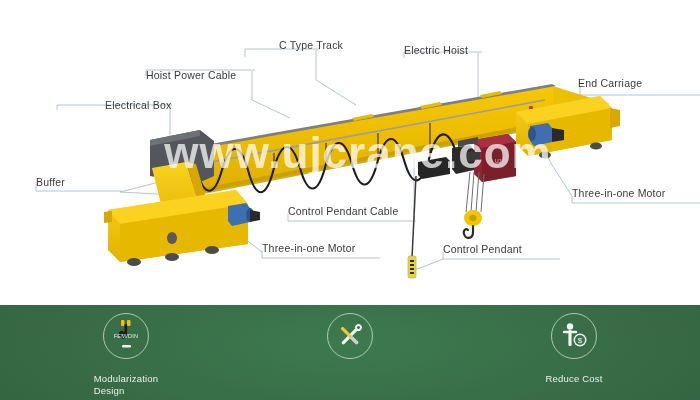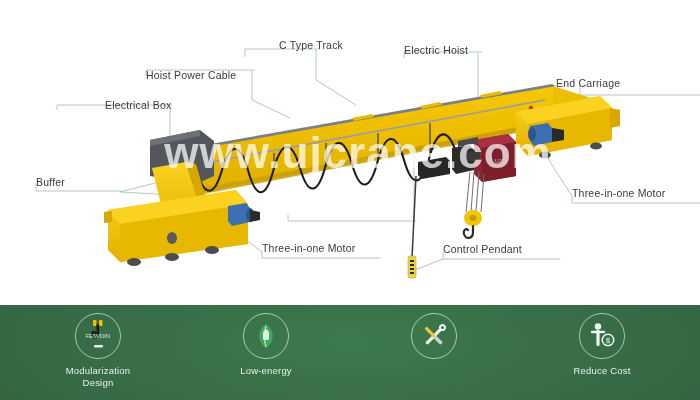--- a/index.html
+++ b/index.html
@@ -63,23 +63,24 @@
   .fcircle {
     width:46px; height:46px;
     border-radius:50%;
     border:1px solid rgba(210,230,215,.75);
     display:flex; align-items:center; justify-content:center;
     position:relative;
   }
   .flabel {
     color:#e8f2ea;
     font-size:9.5px;
-    text-align:center;
+    text-align:left;
     line-height:12px;
     letter-spacing:.2px;
+    margin-top:8px;
   }
   .fem-text {
     position:absolute;
     font-size:5.5px;
     color:#dff0e4;
     letter-spacing:.3px;
     top:19px;
     left:0; right:0;
     text-align:center;
   }
@@ -251,22 +252,23 @@
         <rect x="410" y="272" width="4" height="2"></rect>
       </g>
     </svg>
 
     <div class="watermark">www.ujcrane.com</div>
 
     <div class="label" style="left:247px; top:40px;margin-left:32px;">C Type Track</div>
     <div class="label" style="left:146px; top:70px;">Hoist Power Cable</div>
     <div class="label" style="left:57px;  top:100px;padding-left:48px;">Electrical Box</div>
     <div class="label" style="left:404px; top:45px;">Electric Hoist</div>
-    <div class="label" style="left:556px; top:78px;">End Carriage</div>
+    <div class="label" style="left:578px; top:78px;">End Carriage</div>
     <div class="label" style="left:36px;  top:177px;">Buffer</div>
+    <div class="label" style="left:288px; top:206px;">Control Pendant Cable</div>
     <div class="label" style="left:262px; top:243px;">Three-in-one Motor</div>
     <div class="label" style="left:572px; top:188px;">Three-in-one Motor</div>
     <div class="label" style="left:443px; top:244px;">Control Pendant</div>
   </div>
 
   <div class="band">
 
     <div class="feature">
       <div class="fcircle">
         <svg width="34" height="34" viewBox="0 0 34 34">
@@ -278,33 +280,20 @@
         <div class="fem-text">FEM/DIN</div>
       </div>
       <div class="flabel">
         <div>Modularization</div>
         <div>Design</div>
       </div>
     </div>
 
 
 
-    <div class="feature">
-      <div class="fcircle">
-        <svg width="30" height="30" viewBox="0 0 30 30">
-          <path d="M15,3 C24,9 24,21 15,27 C6,21 6,9 15,3 Z" fill="#3fa85c"></path>
-          <path d="M15,5 C13,12 13,20 15,26" stroke="#bfe8c9" stroke-width="1.2" fill="none"></path>
-          <rect x="12" y="10" width="6" height="9" rx="1.2" fill="#eef6f0" opacity=".9"></rect>
-          <rect x="13.4" y="8.4" width="3.2" height="2" rx=".6" fill="#eef6f0" opacity=".9"></rect>
-        </svg>
-      </div>
-      <div class="flabel">
-        <div>Low-energy</div>
-      </div>
-    </div>
 
     <div class="feature">
       <div class="fcircle">
         <svg width="32" height="32" viewBox="0 0 32 32">
           <g transform="rotate(45 16 16)">
             <rect x="14.4" y="5" width="3.2" height="22" rx="1.4" fill="#eef6f0"></rect>
             <path d="M16,4 m-3.4,0 a3.4,3.4 0 1,0 6.8,0 a3.4,3.4 0 1,0 -6.8,0" fill="#eef6f0"></path>
             <circle cx="16" cy="4" r="1.5" fill="#3a7149"></circle>
           </g>
           <g transform="rotate(-45 16 16)">

